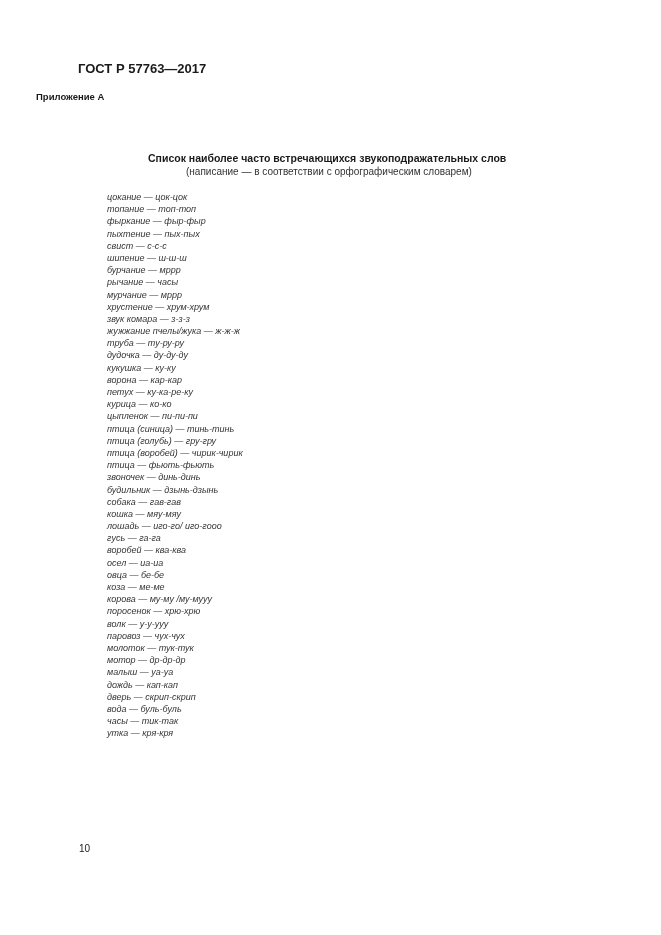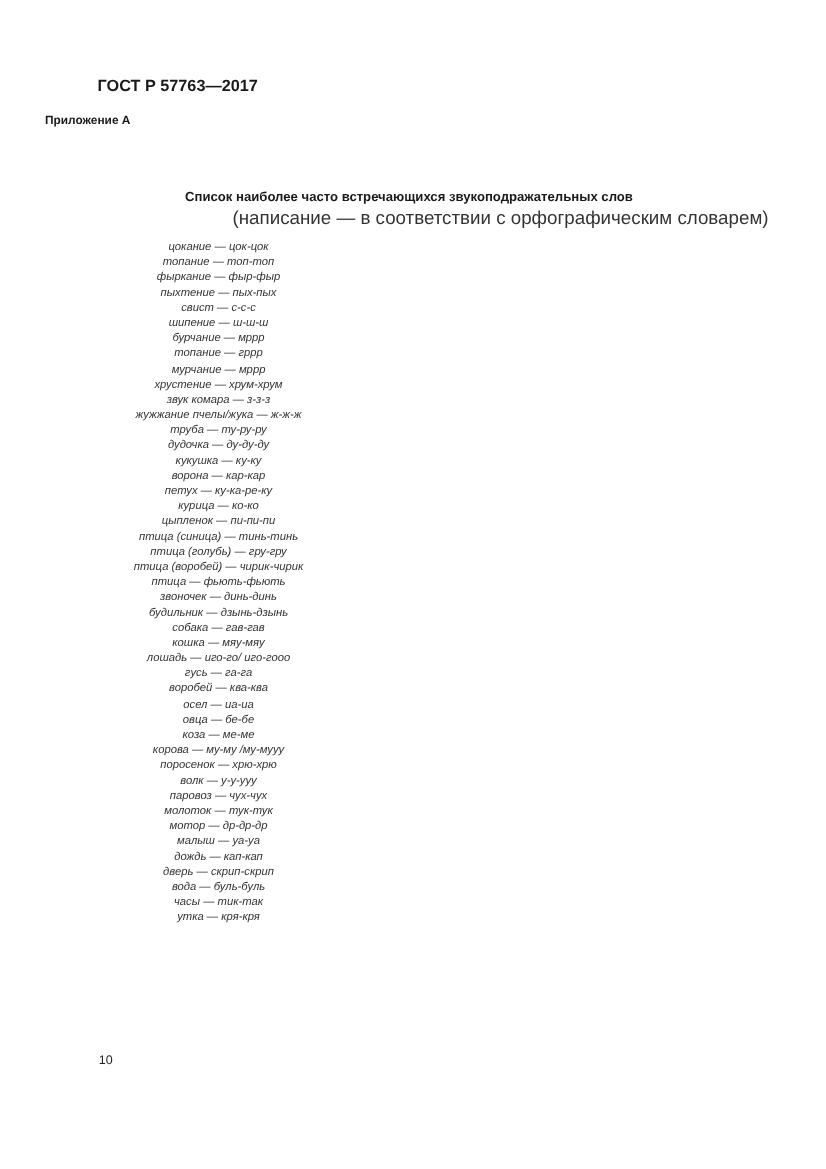--- a/index.html
+++ b/index.html
@@ -3,23 +3,23 @@
 <meta charset="utf-8">
 <style>
   html, body { margin: 0; padding: 0; background: #ffffff; }
   body { width: 661px; height: 935px; position: relative; overflow: hidden;
          font-family: "Liberation Sans", sans-serif; color: #222; }
   .header { position: absolute; left: 78px; top: 61px; font-size: 13px; font-weight: bold; color: #1a1a1a; }
   .appendix { position: absolute; left: 0; width: 661px; top: 91px; text-align: left; font-size: 9.5px; line-height: 12px; color: #1a1a1a; }
   .appendix .t1 { font-weight: bold; margin-left: 36px; }
   .appendix .t2 { margin-left: 36px; font-weight: bold; }
   .title { position: absolute; left: 148px; top: 152px; font-size: 10.5px; font-weight: bold; color: #1a1a1a; white-space: nowrap; }
-  .subtitle { position: absolute; left: 186px; top: 166px; font-size: 15px; color: #333; white-space: nowrap; }
+  .subtitle { position: absolute; left: 186px; top: 166px; font-size: 10px; color: #333; white-space: nowrap; }
   .list { position: absolute; left: 107px; top: 191px; margin: 0; padding: 0; list-style: none; }
-  .list li { font-size: 9px; font-style: italic; line-height: 12.2px; height: 12.2px; color: #333; white-space: nowrap; text-align: center; }
+  .list li { font-size: 9px; font-style: italic; line-height: 12.2px; height: 12.2px; color: #333; white-space: nowrap; }
   .page-num { position: absolute; left: 79px; top: 843px; font-size: 10px; color: #222; }
 </style>
 </head>
 <body>
 
 <div class="header">ГОСТ Р 57763—2017</div>
 
 <div class="appendix">
   <div class="t1">Приложение А</div>
 </div>
@@ -28,21 +28,21 @@
 <div class="subtitle">(написание — в соответствии с орфографическим словарем)</div>
 
 <ul class="list" id="item-list">
     <li>цокание — цок-цок</li>
     <li>топание — топ-топ</li>
     <li>фыркание — фыр-фыр</li>
     <li>пыхтение — пых-пых</li>
     <li>свист — с-с-с</li>
     <li>шипение — ш-ш-ш</li>
     <li>бурчание — мррр</li>
-    <li>топание — гррр</li>
+    <li>рычание — часы</li>
     <li>мурчание — мррр</li>
     <li>хрустение — хрум-хрум</li>
     <li>звук комара — з-з-з</li>
     <li>жужжание пчелы/жука — ж-ж-ж</li>
     <li>труба — ту-ру-ру</li>
     <li>дудочка — ду-ду-ду</li>
     <li>кукушка — ку-ку</li>
     <li>ворона — кар-кар</li>
     <li>петух — ку-ка-ре-ку</li>
     <li>курица — ко-ко</li>

